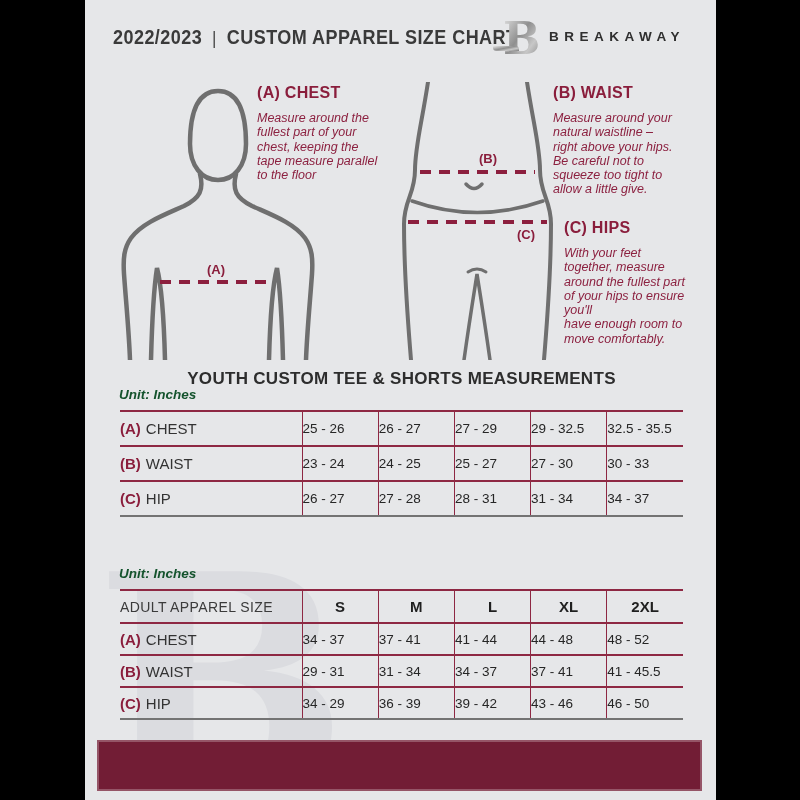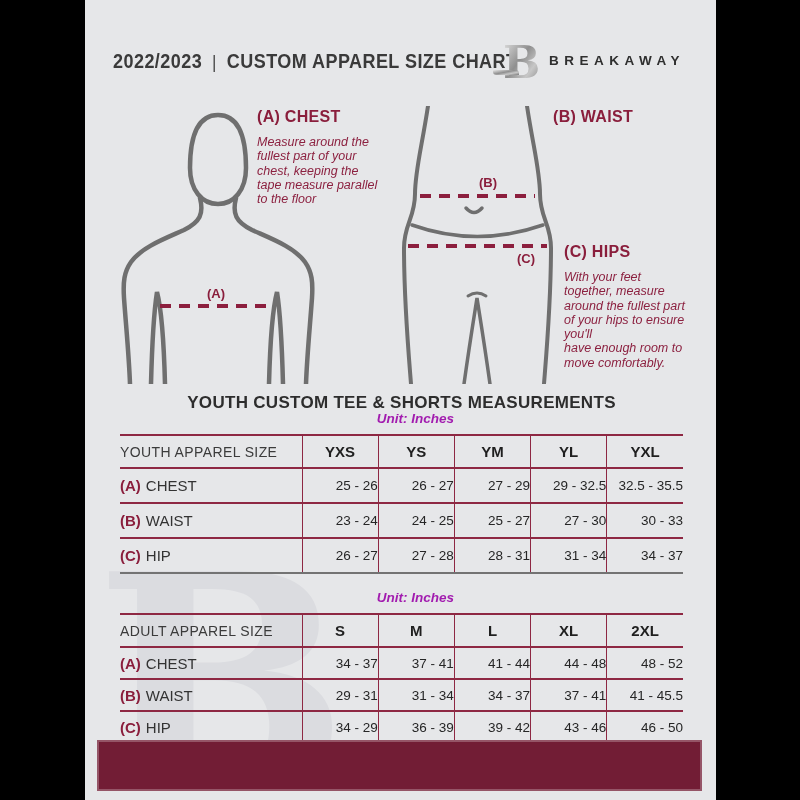--- a/index.html
+++ b/index.html
@@ -10,21 +10,21 @@
   }
   .page{
     position:absolute;left:85px;top:0;width:631px;height:800px;
     background:#e6e7e9;overflow:hidden;
   }
   .watermark{
     position:absolute;left:10px;top:535px;z-index:0;
     font-family:"DejaVu Serif",serif;font-weight:700;font-size:300px;line-height:1;
     color:#dbdce0;user-select:none;
   }
-  .layer{position:absolute;inset:0;z-index:1;margin-top:24px;}
+  .layer{position:absolute;inset:0;z-index:1;}
 
   
   .hdr-title{
     position:absolute;left:28px;top:26px;display:flex;align-items:center;gap:11px;
     font-weight:800;font-size:20px;color:#3a3a3a;letter-spacing:.5px;
     transform:scaleX(.9);transform-origin:left center;white-space:nowrap;
   }
   .hdr-title .divider{font-weight:400;color:#4a4a4a;font-size:19px;}
   .brand-group{position:absolute;left:406px;top:12px;display:flex;align-items:center;gap:10px;}
   .brand-name{font-weight:700;font-size:13.5px;letter-spacing:5.5px;color:#2f2f2f;white-space:nowrap;}
@@ -39,42 +39,42 @@
     white-space:pre-line;font-weight:500;
   }
   .fig{position:absolute;z-index:1;}
 
   
   .sec-title{
     position:absolute;left:35px;width:563px;text-align:center;
     font-size:17px;font-weight:800;color:#2d2d2d;letter-spacing:.3px;
   }
   .sec-unit{
-    position:absolute;left:49px;width:563px;text-align:center;
-    font-size:13.5px;font-style:italic;font-weight:600;color:#a21caf;
+    position:absolute;left:34px;width:563px;text-align:left;
+    font-size:13.5px;font-style:italic;font-weight:600;color:#14532d;
   }
 
   
   table.size-table{
     position:absolute;left:35px;width:563px;border-collapse:collapse;table-layout:fixed;
     background:transparent;z-index:1;
   }
   table.size-table col.c0{width:182px;}
   table.size-table td{
     border-top:2px solid #8e2843;padding:0;vertical-align:middle;
   }
   table.size-table tr:last-child td{border-bottom:2px solid #737373;}
   table.size-table td + td{border-left:1.6px solid #8e2843;}
   td.lbl{
     text-align:left;padding-left:14px;font-size:14px;color:#3b3b3b;letter-spacing:.4px;
   }
   td.size-hdr{text-align:center;font-weight:700;font-size:15px;color:#1f1f1f;}
   td.row-lbl{text-align:left;padding-left:14px;font-size:15px;color:#333;}
   td.row-lbl .mk{font-weight:800;color:#8a1e3c;margin-right:5px;}
-  td.val{text-align:right;font-size:13.5px;color:#262626;}
+  td.val{text-align:left;font-size:13.5px;color:#262626;}
   .youth-t td{height:33px;}
   .youth-t tr.hrow td{height:31px;}
   .adult-t td{height:30px;}
   .adult-t tr.hrow td{height:31px;}
 
   .footer-bar{
     position:absolute;left:12px;top:740px;width:605px;height:51px;background:#721d35;
     box-shadow:inset 0 0 0 2px rgba(255,255,255,.25);z-index:2;
   }
 </style>
@@ -140,20 +140,26 @@
       <h3>(A) CHEST</h3>
       <p>Measure around the
 fullest part of your
 chest, keeping the
 tape measure parallel
 to the floor</p>
     </div>
 
     <div class="guide-block" style="left:468px;top:84px;width:140px;">
       <h3>(B) WAIST</h3>
+      <p>Measure around your
+natural waistline –
+right above your hips.
+Be careful not to
+squeeze too tight to
+allow a little give.</p>
     </div>
 
     <div class="guide-block" style="left:479px;top:219px;width:158px;">
       <h3>(C) HIPS</h3>
       <p>With your feet
 together, measure
 around the fullest part
 of your hips to ensure
 you'll
 have enough room to
@@ -166,28 +172,20 @@
     <table class="size-table youth-t" style="top:410px;">
       <colgroup>
           <col class="c0">
           <col>
           <col>
           <col>
           <col>
           <col>
         </colgroup>
       <tbody>
-          <tr class="hrow">
-        <td class="lbl">YOUTH APPAREL SIZE</td>
-        <td class="size-hdr">YXS</td>
-        <td class="size-hdr">YS</td>
-        <td class="size-hdr">YM</td>
-        <td class="size-hdr">YL</td>
-        <td class="size-hdr">YXL</td>
-      </tr>
       <tr>
         <td class="row-lbl"><span class="mk">(A)</span><span>CHEST</span></td>
         <td class="val">25 - 26</td>
         <td class="val">26 - 27</td>
         <td class="val">27 - 29</td>
         <td class="val">29 - 32.5</td>
         <td class="val">32.5 - 35.5</td>
       </tr>
       <tr>
         <td class="row-lbl"><span class="mk">(B)</span><span>WAIST</span></td>

